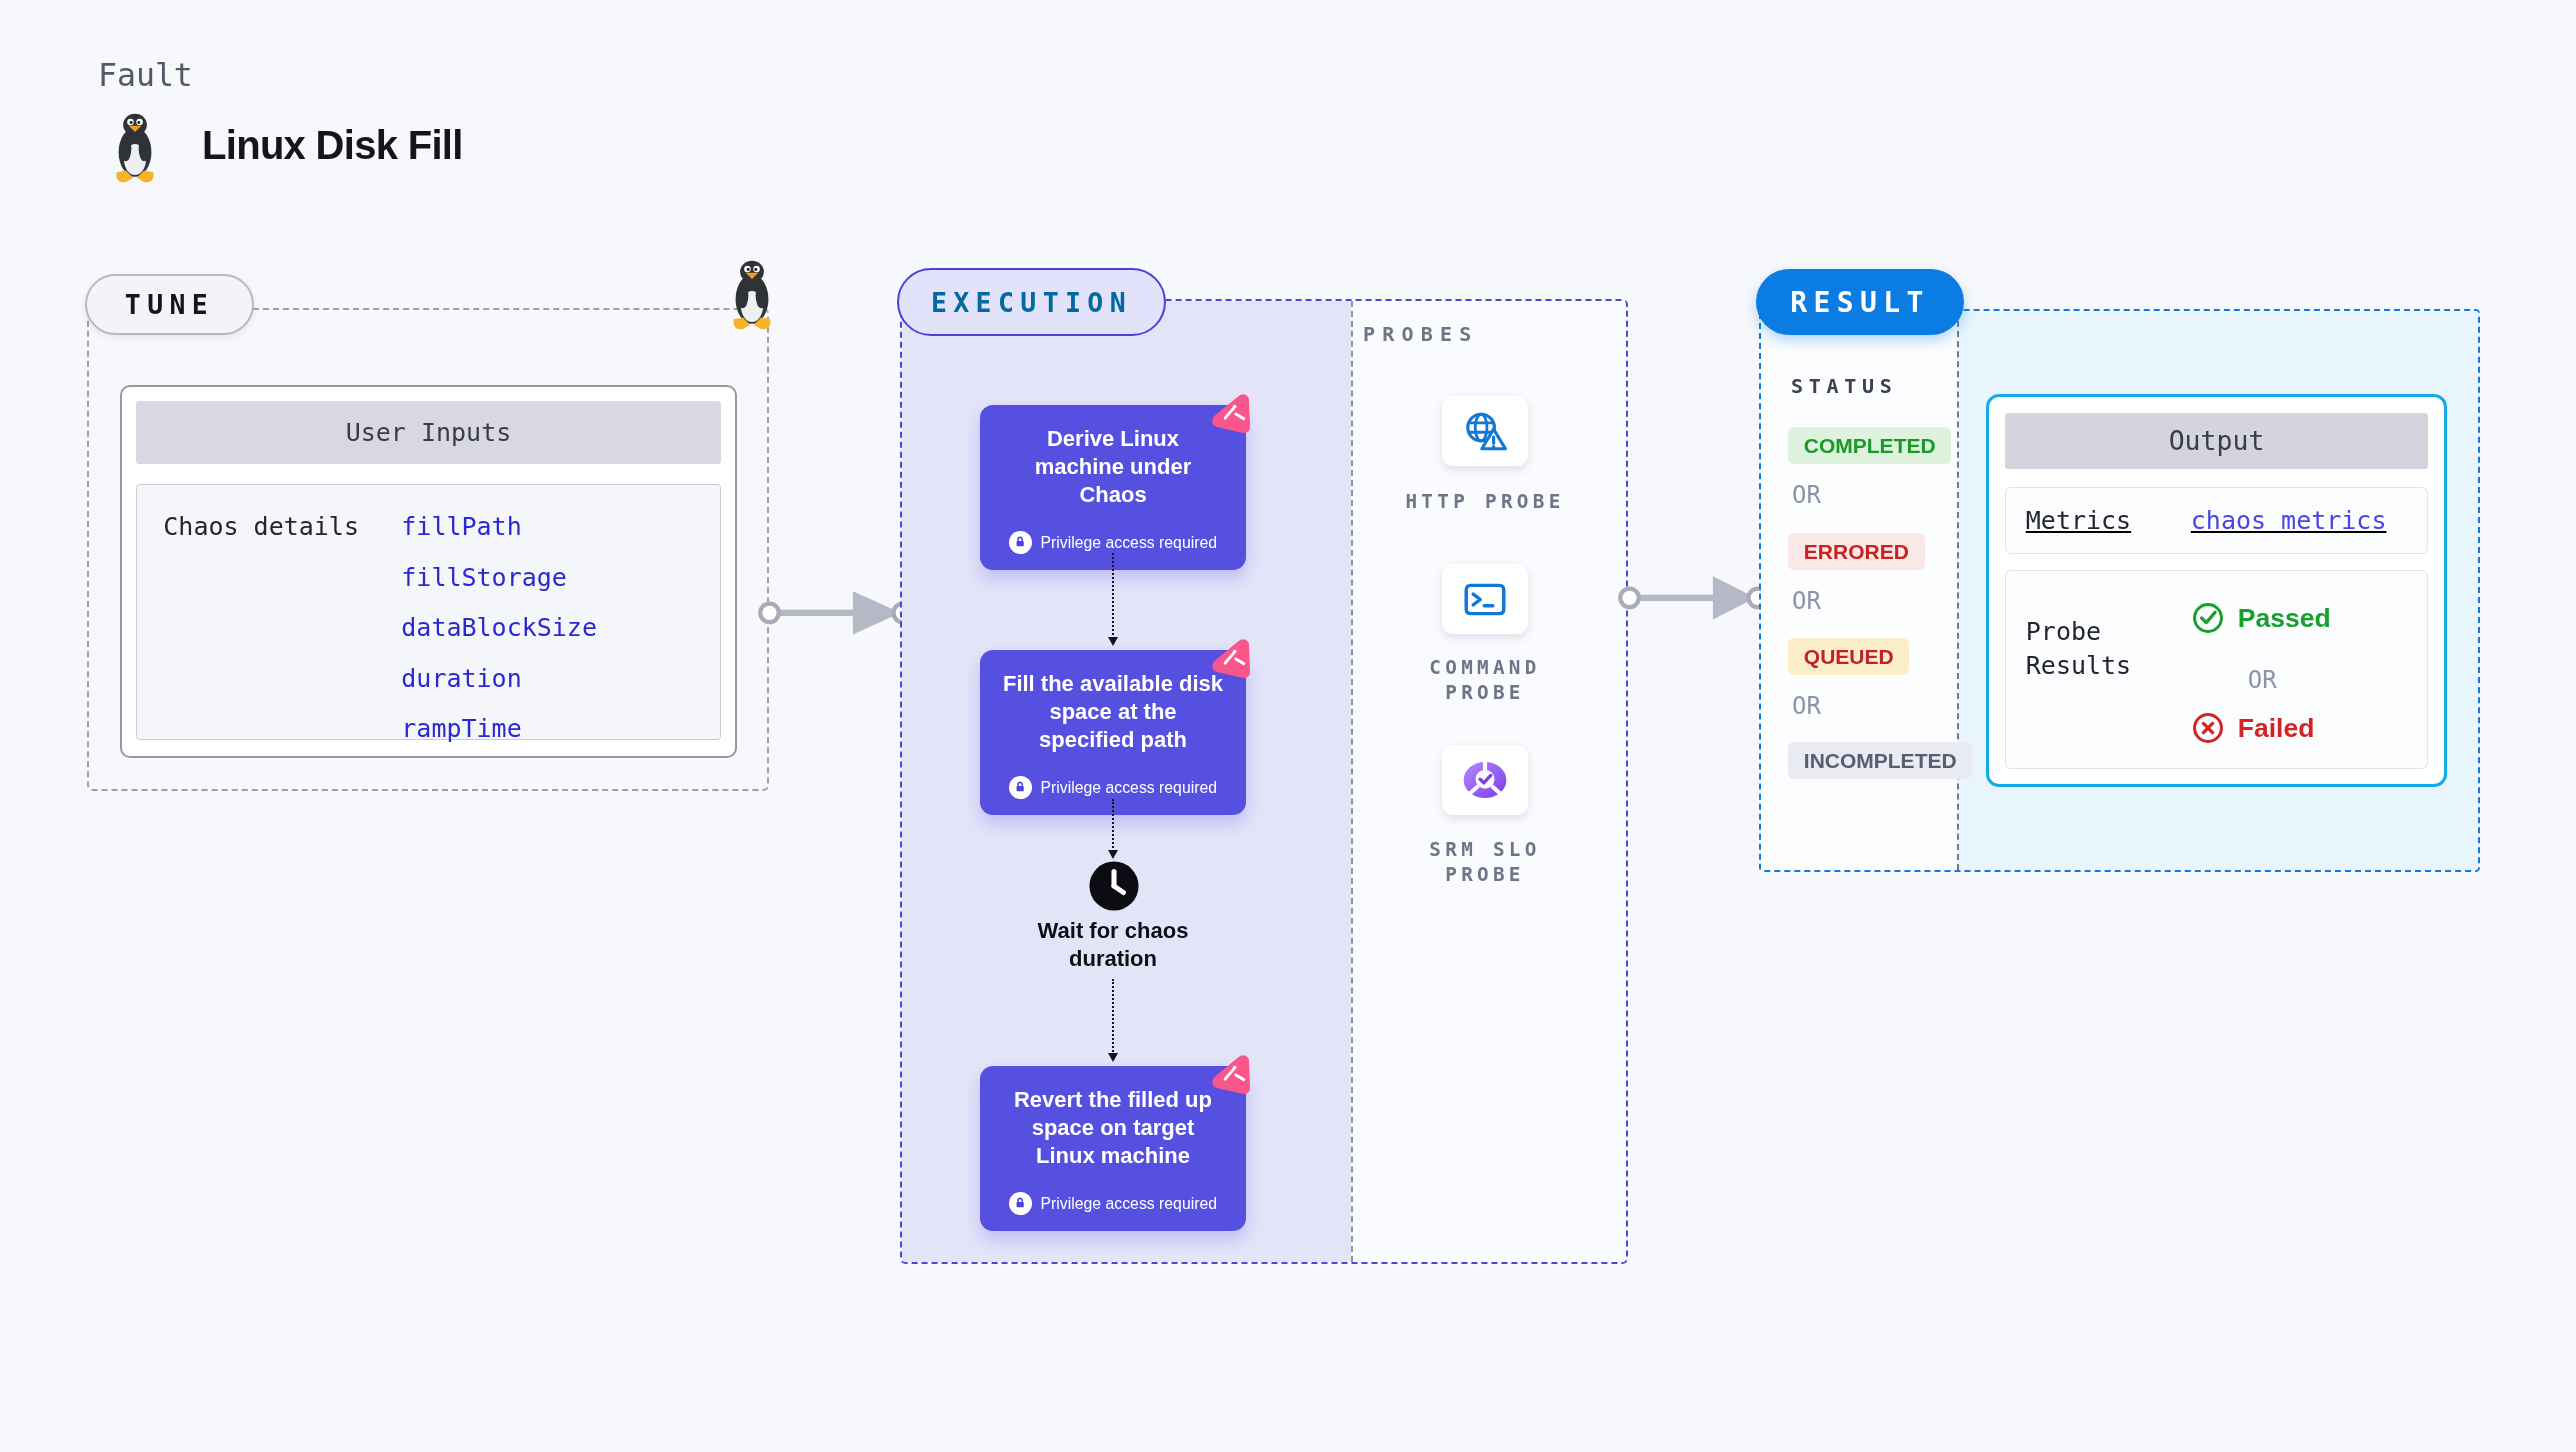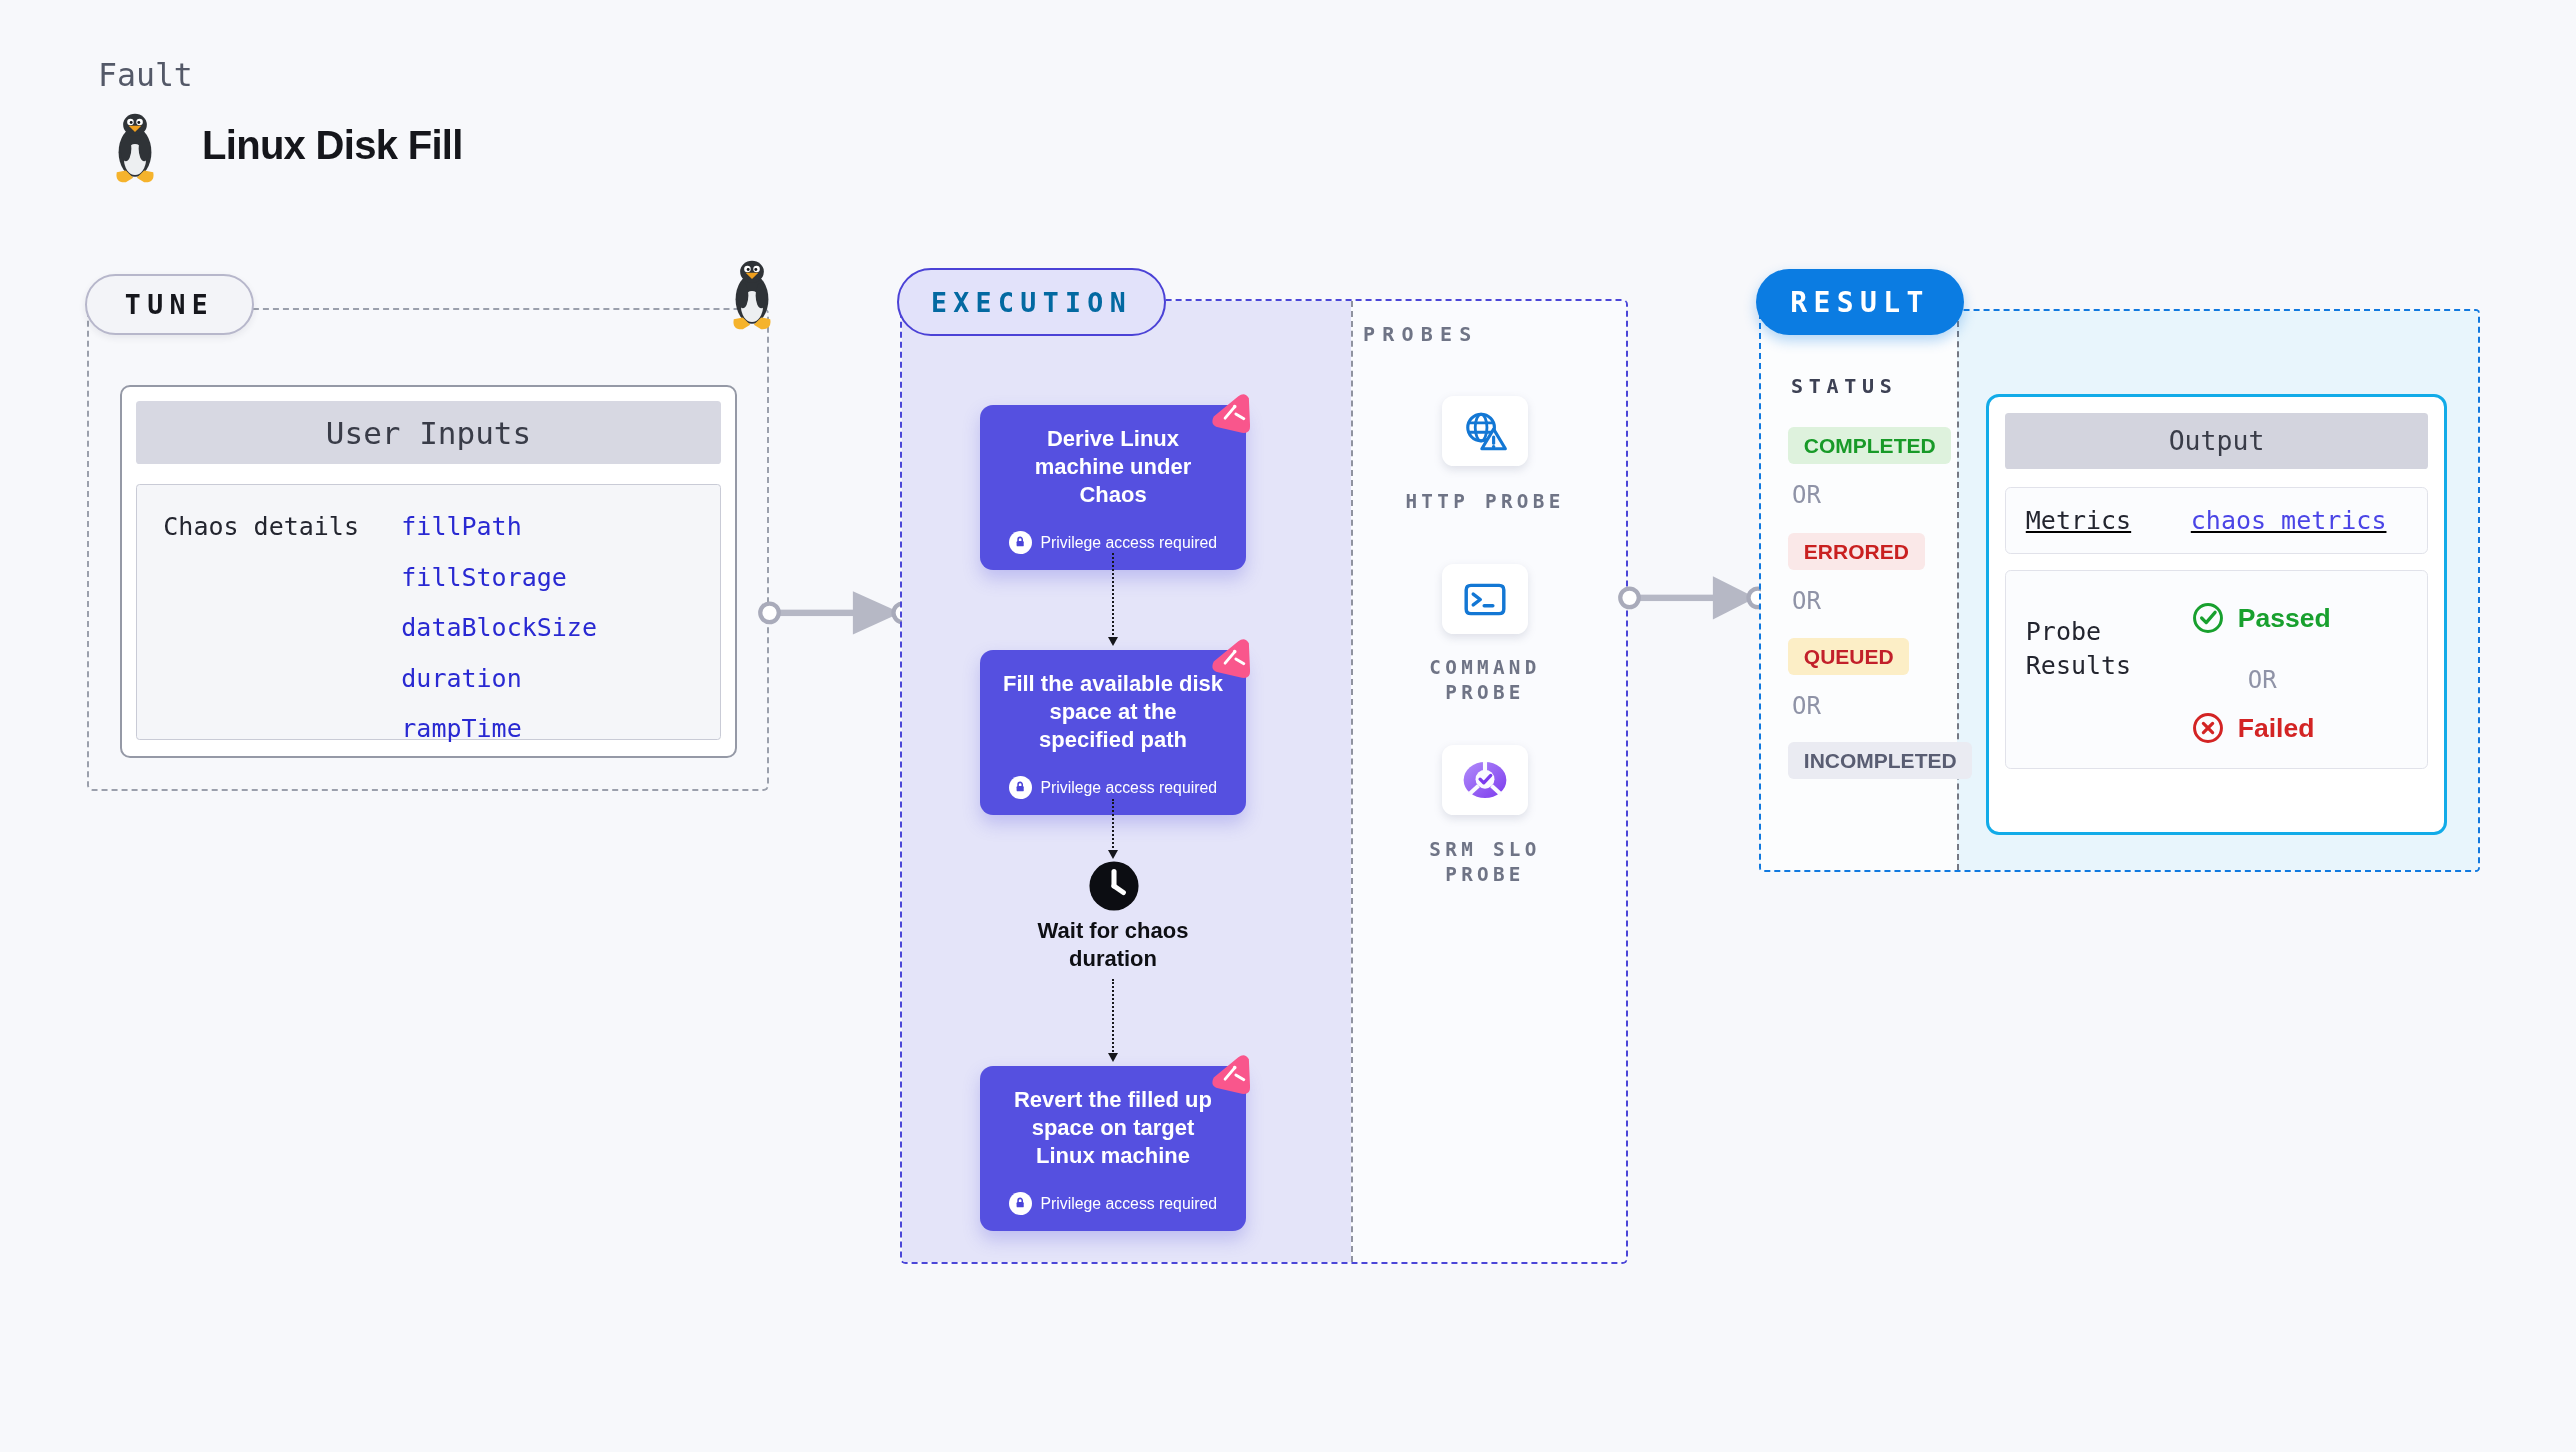--- a/index.html
+++ b/index.html
@@ -37,21 +37,21 @@
     border:2.1px solid #b7b7cb;color:#16171d;font-size:26.5px;box-shadow:0 2.9px 7.2px rgba(40,40,70,.08);}
   .pill.exec{left:897px;top:268px;width:265px;height:64px;background:#e2e2fa;
     border:2.9px solid #4b42d6;color:#0369a1;font-size:26.5px;}
   .pill.result{left:1756px;top:269px;width:208px;height:66px;background:#0b7ce2;
     color:#ffffff;font-size:28px;box-shadow:0 5.7px 13px rgba(11,124,226,.30);}
 
   
   .ui-card{position:absolute;left:120px;top:385px;width:617px;height:373px;background:#ffffff;
     border:2.1px solid #9599a6;border-radius:10px;box-sizing:border-box;padding:14.3px;}
   .ui-card .head{height:63px;background:#d7d8e2;border-radius:3.6px;display:flex;align-items:center;
-    justify-content:center;font-size:31px;color:#393c48;}
+    justify-content:center;font-size:25px;color:#393c48;}
   .ui-card .body{position:relative;margin-top:20px;height:256px;background:#f5f6f9;
     border:1.4px solid #c9cbd6;border-radius:3.6px;box-sizing:border-box;}
   .ui-card .row-label{position:absolute;left:26px;top:27px;font-size:25px;color:#23252f;}
   .ui-card .vals{position:absolute;left:264px;top:27px;display:flex;flex-direction:column;gap:21.5px;}
   .ui-card .vals span{font-size:25px;color:#2929d2;}
 
   
   .connector{position:absolute;width:165px;height:57px;}
   .connector.c1{left:754px;top:584px;}
   .connector.c2{left:1614px;top:569px;}
@@ -93,21 +93,21 @@
   .status-badge{position:absolute;left:1788px;height:37px;line-height:37px;padding:0 15.8px;
     border-radius:5.7px;font-size:21px;font-weight:bold;}
   .sb-completed{top:427px;background:#def2dd;color:#189a28;}
   .sb-errored{top:533px;background:#fae8e8;color:#c92020;}
   .sb-queued{top:638px;background:#fceec6;color:#c2202a;}
   .sb-incompleted{top:742px;background:#eaebf2;color:#595d72;}
   .status-or{position:absolute;left:1792px;font-size:24px;color:#8f93a7;}
   .or1{top:481px;} .or2{top:587px;} .or3{top:692px;}
 
   
-  .output-card{position:absolute;left:1986px;top:394px;width:461px;height:441px;background:#fff;
+  .output-card{position:absolute;left:1986px;top:394px;width:461px;height:393px;background:#fff;
     border:3.6px solid #12abe8;border-radius:13px;box-sizing:border-box;padding:15.8px;}
   .output-card .head{height:56px;background:#d3d4de;border-radius:3.6px;display:flex;align-items:center;
     justify-content:center;font-size:26.5px;color:#393c48;}
   .o-row{border:1.4px solid #e1e2ea;background:#fbfcfe;border-radius:5.7px;box-sizing:border-box;position:relative;text-decoration:underline;}
   .metrics-row{margin-top:18.6px;height:67px;display:flex;align-items:center;}
   .metrics-row .lbl{margin-left:20px;font-size:25px;color:#23252f;width:165px;}
   .metrics-row .val{font-size:25px;color:#4a44e6;}
   .probe-results-row{margin-top:15.8px;height:199px;}
   .probe-results-row .lbl{position:absolute;left:20px;top:44px;width:129px;font-size:25px;
     color:#23252f;line-height:34px;}

